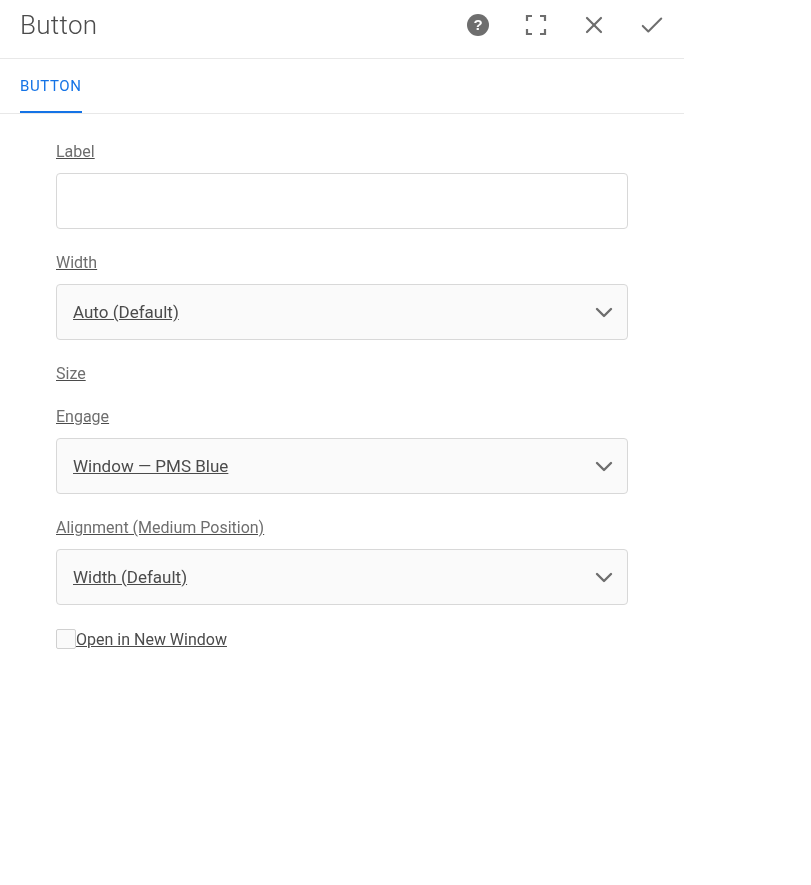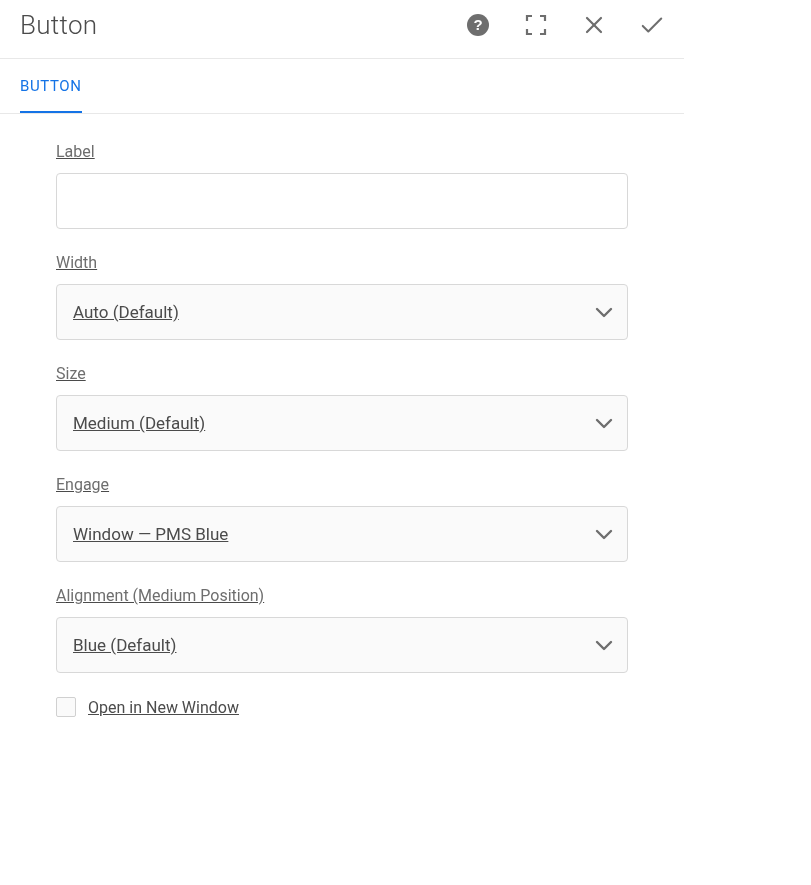--- a/index.html
+++ b/index.html
@@ -126,21 +126,20 @@
   .select .chevron {
     position: absolute;
     right: 14px;
     top: 50%;
     transform: translateY(-50%);
     color: #6e6e6e;
   }
   .checkbox-row {
     display: flex;
     align-items: center;
-    gap: 12px;
     margin-top: 8px;
     text-align: right;
   }
   .checkbox {
     width: 20px;
     height: 20px;
     border: 1px solid #d0d0d0;
     border-radius: 2px;
     background: #fafafa;
     cursor: pointer;
@@ -205,46 +204,38 @@
         <span class="chevron">
           <svg width="18" height="12" viewBox="0 0 18 12" fill="none" stroke="#6e6e6e" stroke-width="2.4" stroke-linecap="round" stroke-linejoin="round">
               <path d="M2 3 L9 10 L16 3"></path>
             </svg>
         </span>
       </div>
     </div>
 
     <div class="field">
       <label class="field-label">Size</label>
-      <div class="select">
-        <span>Medium (Default)</span>
-        <span class="chevron">
-          <svg width="18" height="12" viewBox="0 0 18 12" fill="none" stroke="#6e6e6e" stroke-width="2.4" stroke-linecap="round" stroke-linejoin="round">
-              <path d="M2 3 L9 10 L16 3"></path>
-            </svg>
-        </span>
-      </div>
     </div>
 
     <div class="field">
       <label class="field-label">Engage</label>
       <div class="select">
         <span>Window — PMS Blue</span>
         <span class="chevron">
           <svg width="18" height="12" viewBox="0 0 18 12" fill="none" stroke="#6e6e6e" stroke-width="2.4" stroke-linecap="round" stroke-linejoin="round">
               <path d="M2 3 L9 10 L16 3"></path>
             </svg>
         </span>
       </div>
     </div>
 
     <div class="field">
       <label class="field-label">Alignment (Medium Position)</label>
       <div class="select">
-        <span>Blue (Default)</span>
+        <span>Width (Default)</span>
         <span class="chevron">
           <svg width="18" height="12" viewBox="0 0 18 12" fill="none" stroke="#6e6e6e" stroke-width="2.4" stroke-linecap="round" stroke-linejoin="round">
               <path d="M2 3 L9 10 L16 3"></path>
             </svg>
         </span>
       </div>
     </div>
 
     <div class="checkbox-row">
       <div class="checkbox"></div>

